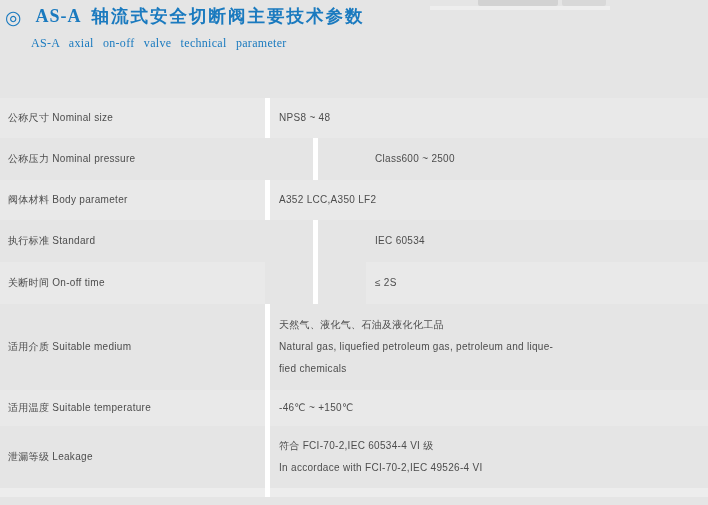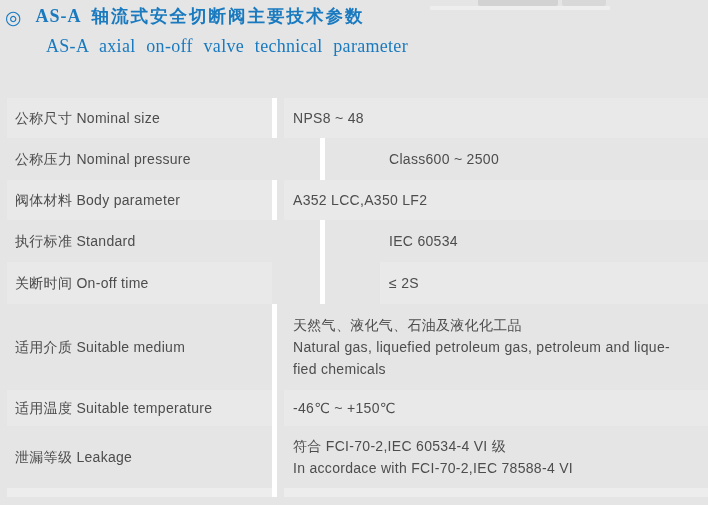--- a/index.html
+++ b/index.html
@@ -43,48 +43,47 @@
     letter-spacing: 1px;
     margin-right: 10px;
   }
   .title-zh {
     font-weight: bold;
     font-size: 17.5px;
     letter-spacing: 2px;
   }
   .subtitle {
     position: absolute;
-    left: 46px; top: 36px;
+    left: 31px; top: 36px;
     color: #1a7abf;
     font-family: "Liberation Serif", "DejaVu Serif", serif;
-    font-size: 18px;
+    font-size: 12px;
     word-spacing: 6px;
     letter-spacing: 0.3px;
     white-space: nowrap;
   }
 
   
   .table {
     position: absolute;
     left: 0; top: 98px;
     width: 708px;
   }
   .trow {
     display: flex;
     width: 708px;
   }
   .cell {
     display: flex;
     flex-direction: column;
     justify-content: center;
     box-sizing: border-box;
-    font-size: 14px;
+    font-size: 10px;
     letter-spacing: 0.3px;
     line-height: 22px;
-    margin-left: 7px;
   }
   .cell.label {
     width: 265px;
     padding-left: 8px;
     flex: none;
   }
   .gap { width: 5px; flex: none; background: #ffffff; }
   .cell.value {
     flex: 1;
     padding-left: 9px;
@@ -174,21 +173,21 @@
       <div class="cell value">
         <div>-46℃ ~ +150℃</div>
       </div>
     </div>
 
     <div class="trow h70">
       <div class="cell label">泄漏等级 Leakage</div>
       <div class="gap"></div>
       <div class="cell value">
         <div>符合 FCI-70-2,IEC 60534-4 VI 级</div>
-        <div>In accordace with FCI-70-2,IEC 78588-4 VI</div>
+        <div>In accordace with FCI-70-2,IEC 49526-4 VI</div>
       </div>
     </div>
 
     <div class="trow partial h9">
       <div class="cell label"></div>
       <div class="gap"></div>
       <div class="cell value"></div>
     </div>
 
   </div>

